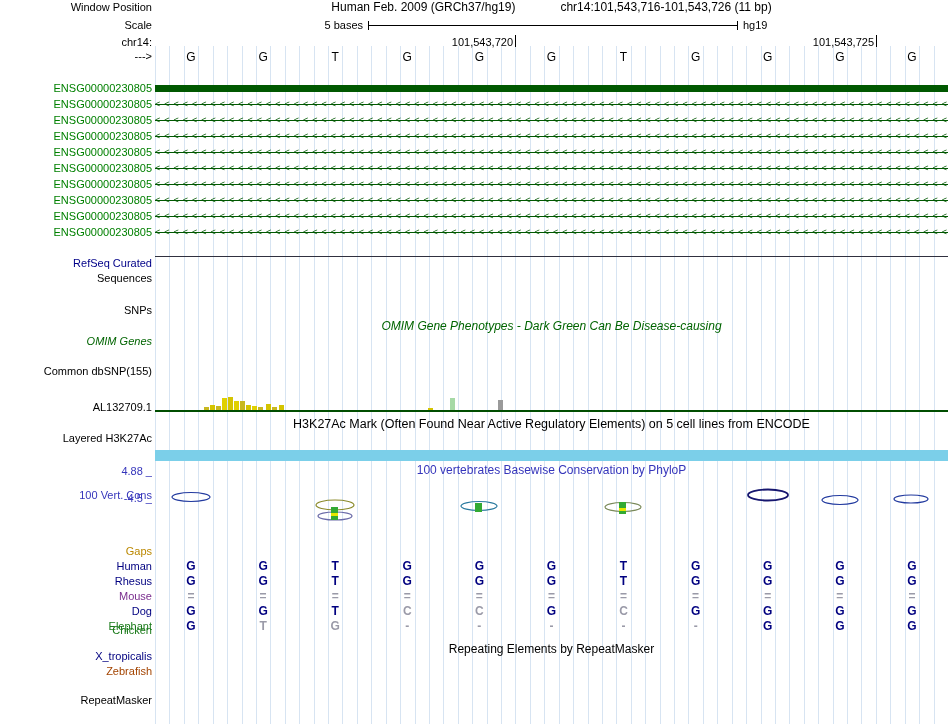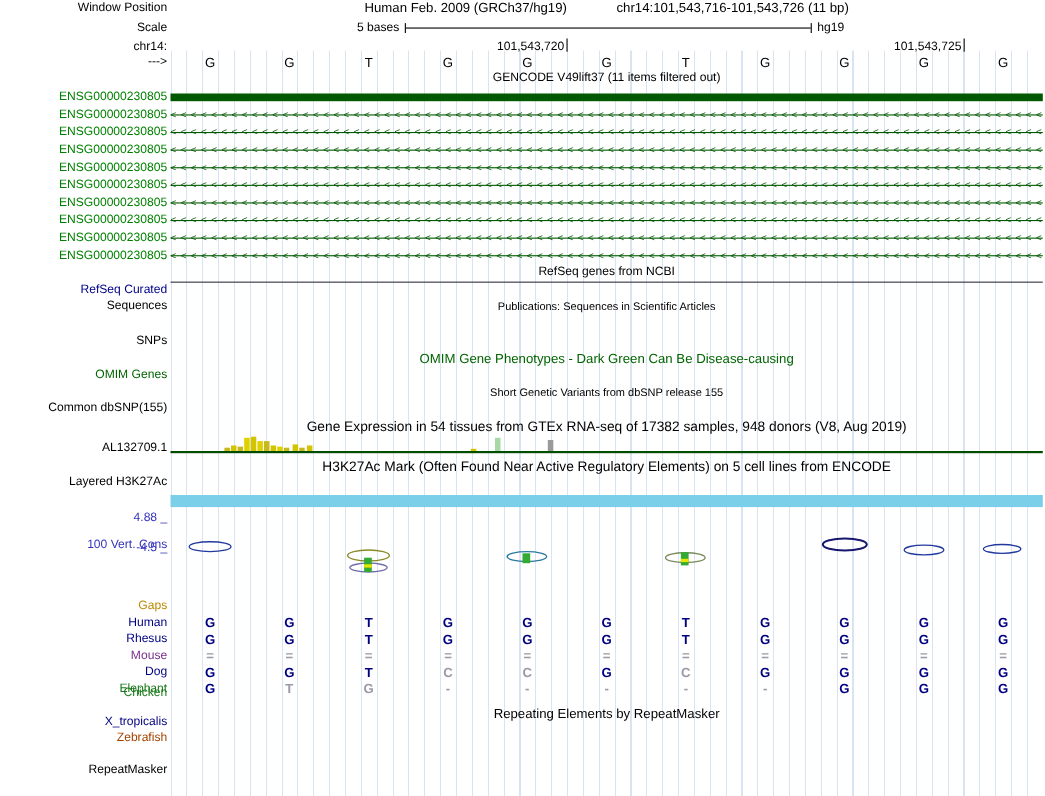--- a/index.html
+++ b/index.html
@@ -5,21 +5,21 @@
   html,body{margin:0;padding:0;background:#fff;}
   #app{position:relative;width:950px;height:724px;background:#fff;overflow:hidden;
        font-family:"Liberation Sans","DejaVu Sans",sans-serif;font-size:11px;color:#000;}
   #guidelines{position:absolute;left:155px;top:46px;width:793px;height:678px;pointer-events:none;
        background:repeating-linear-gradient(90deg,var(--guideline,#d7e4f2) 0,var(--guideline,#d7e4f2) 1px,transparent 1px,transparent 14.418px);}
   .llab{position:absolute;right:798px;white-space:nowrap;font-size:11px;line-height:13px;text-align:right;}
   .ctitle{position:absolute;left:155px;width:793px;text-align:center;line-height:13px;}
   .t10{font-size:10px;} .t11{font-size:11px;} .t12{font-size:12px;} .t13{font-size:12.5px;}
   .green{color:var(--gencode-label,#008000);}
   .navy{color:var(--refseq-label,#000088);}
-  .dgreen{color:var(--omim-green,#006400);}
+  .dgreen{color:var(--omim-green,#006400);font-style:italic;}
   .blue{color:var(--cons-blue,#3535bb);}
   .orange{color:var(--gaps-orange,#bb8800);}
   .hline{position:absolute;left:155px;width:793px;}
   .scalebar{position:absolute;left:368px;top:21px;width:368px;height:9px;
        border-left:1px solid #000;border-right:1px solid #000;
        background:linear-gradient(#000 0 0) 50% 50%/100% 1px no-repeat;}
   .coord-label{position:absolute;top:36px;font-size:11px;white-space:nowrap;}
   .coord-tick{position:absolute;top:35px;width:1px;height:12px;background:#000;}
   .base-letter{position:absolute;top:50px;width:72px;text-align:center;font-size:12px;}
   .gencode-exon{position:absolute;left:155px;width:793px;height:7px;background:var(--gencode-item,#005800);}
@@ -63,21 +63,20 @@
       <span class="base-letter" style="left: 371.27px;">G</span>
       <span class="base-letter" style="left: 443.36px;">G</span>
       <span class="base-letter" style="left: 515.45px;">G</span>
       <span class="base-letter" style="left: 587.54px;">T</span>
       <span class="base-letter" style="left: 659.63px;">G</span>
       <span class="base-letter" style="left: 731.72px;">G</span>
       <span class="base-letter" style="left: 803.81px;">G</span>
       <span class="base-letter" style="left: 875.9px;">G</span>
     </div>
 
-  <div class="ctitle t11" style="top:65px">GENCODE V49lift37 (11 items filtered out)</div>
   <div id="gencode-items">
       <div class="llab green" style="top: 82px;">ENSG00000230805</div>
       <div class="gencode-exon" style="top: 85px;"></div>
       <div class="llab green" style="top: 98px;">ENSG00000230805</div>
       <div class="gencode-intron" style="top: 99px;">&lt;&lt;&lt;&lt;&lt;&lt;&lt;&lt;&lt;&lt;&lt;&lt;&lt;&lt;&lt;&lt;&lt;&lt;&lt;&lt;&lt;&lt;&lt;&lt;&lt;&lt;&lt;&lt;&lt;&lt;&lt;&lt;&lt;&lt;&lt;&lt;&lt;&lt;&lt;&lt;&lt;&lt;&lt;&lt;&lt;&lt;&lt;&lt;&lt;&lt;&lt;&lt;&lt;&lt;&lt;&lt;&lt;&lt;&lt;&lt;&lt;&lt;&lt;&lt;&lt;&lt;&lt;&lt;&lt;&lt;&lt;&lt;&lt;&lt;&lt;&lt;&lt;&lt;&lt;&lt;&lt;&lt;&lt;&lt;&lt;&lt;&lt;&lt;&lt;&lt;</div>
       <div class="llab green" style="top: 114px;">ENSG00000230805</div>
       <div class="gencode-intron" style="top: 115px;">&lt;&lt;&lt;&lt;&lt;&lt;&lt;&lt;&lt;&lt;&lt;&lt;&lt;&lt;&lt;&lt;&lt;&lt;&lt;&lt;&lt;&lt;&lt;&lt;&lt;&lt;&lt;&lt;&lt;&lt;&lt;&lt;&lt;&lt;&lt;&lt;&lt;&lt;&lt;&lt;&lt;&lt;&lt;&lt;&lt;&lt;&lt;&lt;&lt;&lt;&lt;&lt;&lt;&lt;&lt;&lt;&lt;&lt;&lt;&lt;&lt;&lt;&lt;&lt;&lt;&lt;&lt;&lt;&lt;&lt;&lt;&lt;&lt;&lt;&lt;&lt;&lt;&lt;&lt;&lt;&lt;&lt;&lt;&lt;&lt;&lt;&lt;&lt;&lt;&lt;</div>
       <div class="llab green" style="top: 130px;">ENSG00000230805</div>
       <div class="gencode-intron" style="top: 131px;">&lt;&lt;&lt;&lt;&lt;&lt;&lt;&lt;&lt;&lt;&lt;&lt;&lt;&lt;&lt;&lt;&lt;&lt;&lt;&lt;&lt;&lt;&lt;&lt;&lt;&lt;&lt;&lt;&lt;&lt;&lt;&lt;&lt;&lt;&lt;&lt;&lt;&lt;&lt;&lt;&lt;&lt;&lt;&lt;&lt;&lt;&lt;&lt;&lt;&lt;&lt;&lt;&lt;&lt;&lt;&lt;&lt;&lt;&lt;&lt;&lt;&lt;&lt;&lt;&lt;&lt;&lt;&lt;&lt;&lt;&lt;&lt;&lt;&lt;&lt;&lt;&lt;&lt;&lt;&lt;&lt;&lt;&lt;&lt;&lt;&lt;&lt;&lt;&lt;&lt;</div>
       <div class="llab green" style="top: 146px;">ENSG00000230805</div>
@@ -87,35 +86,31 @@
       <div class="llab green" style="top: 178px;">ENSG00000230805</div>
       <div class="gencode-intron" style="top: 179px;">&lt;&lt;&lt;&lt;&lt;&lt;&lt;&lt;&lt;&lt;&lt;&lt;&lt;&lt;&lt;&lt;&lt;&lt;&lt;&lt;&lt;&lt;&lt;&lt;&lt;&lt;&lt;&lt;&lt;&lt;&lt;&lt;&lt;&lt;&lt;&lt;&lt;&lt;&lt;&lt;&lt;&lt;&lt;&lt;&lt;&lt;&lt;&lt;&lt;&lt;&lt;&lt;&lt;&lt;&lt;&lt;&lt;&lt;&lt;&lt;&lt;&lt;&lt;&lt;&lt;&lt;&lt;&lt;&lt;&lt;&lt;&lt;&lt;&lt;&lt;&lt;&lt;&lt;&lt;&lt;&lt;&lt;&lt;&lt;&lt;&lt;&lt;&lt;&lt;&lt;</div>
       <div class="llab green" style="top: 194px;">ENSG00000230805</div>
       <div class="gencode-intron" style="top: 195px;">&lt;&lt;&lt;&lt;&lt;&lt;&lt;&lt;&lt;&lt;&lt;&lt;&lt;&lt;&lt;&lt;&lt;&lt;&lt;&lt;&lt;&lt;&lt;&lt;&lt;&lt;&lt;&lt;&lt;&lt;&lt;&lt;&lt;&lt;&lt;&lt;&lt;&lt;&lt;&lt;&lt;&lt;&lt;&lt;&lt;&lt;&lt;&lt;&lt;&lt;&lt;&lt;&lt;&lt;&lt;&lt;&lt;&lt;&lt;&lt;&lt;&lt;&lt;&lt;&lt;&lt;&lt;&lt;&lt;&lt;&lt;&lt;&lt;&lt;&lt;&lt;&lt;&lt;&lt;&lt;&lt;&lt;&lt;&lt;&lt;&lt;&lt;&lt;&lt;&lt;</div>
       <div class="llab green" style="top: 210px;">ENSG00000230805</div>
       <div class="gencode-intron" style="top: 211px;">&lt;&lt;&lt;&lt;&lt;&lt;&lt;&lt;&lt;&lt;&lt;&lt;&lt;&lt;&lt;&lt;&lt;&lt;&lt;&lt;&lt;&lt;&lt;&lt;&lt;&lt;&lt;&lt;&lt;&lt;&lt;&lt;&lt;&lt;&lt;&lt;&lt;&lt;&lt;&lt;&lt;&lt;&lt;&lt;&lt;&lt;&lt;&lt;&lt;&lt;&lt;&lt;&lt;&lt;&lt;&lt;&lt;&lt;&lt;&lt;&lt;&lt;&lt;&lt;&lt;&lt;&lt;&lt;&lt;&lt;&lt;&lt;&lt;&lt;&lt;&lt;&lt;&lt;&lt;&lt;&lt;&lt;&lt;&lt;&lt;&lt;&lt;&lt;&lt;&lt;</div>
       <div class="llab green" style="top: 226px;">ENSG00000230805</div>
       <div class="gencode-intron" style="top: 227px;">&lt;&lt;&lt;&lt;&lt;&lt;&lt;&lt;&lt;&lt;&lt;&lt;&lt;&lt;&lt;&lt;&lt;&lt;&lt;&lt;&lt;&lt;&lt;&lt;&lt;&lt;&lt;&lt;&lt;&lt;&lt;&lt;&lt;&lt;&lt;&lt;&lt;&lt;&lt;&lt;&lt;&lt;&lt;&lt;&lt;&lt;&lt;&lt;&lt;&lt;&lt;&lt;&lt;&lt;&lt;&lt;&lt;&lt;&lt;&lt;&lt;&lt;&lt;&lt;&lt;&lt;&lt;&lt;&lt;&lt;&lt;&lt;&lt;&lt;&lt;&lt;&lt;&lt;&lt;&lt;&lt;&lt;&lt;&lt;&lt;&lt;&lt;&lt;&lt;&lt;</div>
     </div>
 
-  <div class="ctitle t11" style="top:241px">RefSeq genes from NCBI</div>
   <div class="hline" style="top:256px;height:1px;background:var(--refseq-line,#30303f)"></div>
   <div class="llab navy" style="top:257px">RefSeq Curated</div>
 
-  <div class="ctitle t10" style="top:273px">Publications: Sequences in Scientific Articles</div>
   <div class="llab" style="top:272px">Sequences</div>
   <div class="llab" style="top:304px">SNPs</div>
 
   <div class="ctitle t12 dgreen" style="top:320px">OMIM Gene Phenotypes - Dark Green Can Be Disease-causing</div>
   <div class="llab dgreen" style="top:335px">OMIM Genes</div>
 
-  <div class="ctitle t10" style="top:351px">Short Genetic Variants from dbSNP release 155</div>
   <div class="llab" style="top:365px">Common dbSNP(155)</div>
 
-  <div class="ctitle t13" style="top:382px">Gene Expression in 54 tissues from GTEx RNA-seq of 17382 samples, 948 donors (V8, Aug 2019)</div>
   <div class="llab" style="top:401px">AL132709.1</div>
   <div id="gtex-bars">
       <div class="gtex-bar" style="left: 204px; top: 407px; height: 3px; background: rgb(200, 184, 32);"></div>
       <div class="gtex-bar" style="left: 210px; top: 405px; height: 5px; background: rgb(212, 196, 0);"></div>
       <div class="gtex-bar" style="left: 216px; top: 406px; height: 4px; background: rgb(200, 184, 32);"></div>
       <div class="gtex-bar" style="left: 222px; top: 398px; height: 12px; background: rgb(224, 208, 0);"></div>
       <div class="gtex-bar" style="left: 228px; top: 397px; height: 13px; background: rgb(212, 196, 0);"></div>
       <div class="gtex-bar" style="left: 234px; top: 401px; height: 9px; background: rgb(224, 208, 0);"></div>
       <div class="gtex-bar" style="left: 240px; top: 401px; height: 9px; background: rgb(200, 184, 32);"></div>
       <div class="gtex-bar" style="left: 246px; top: 405px; height: 5px; background: rgb(212, 196, 0);"></div>
@@ -127,20 +122,21 @@
       <div class="gtex-bar" style="left: 428px; top: 408px; height: 2px; background: rgb(212, 196, 0);"></div>
       <div class="gtex-bar" style="left: 450px; top: 398px; height: 12px; background: rgb(166, 217, 166);"></div>
       <div class="gtex-bar" style="left: 498px; top: 400px; height: 10px; background: rgb(154, 154, 154);"></div>
     </div>
   <div class="hline" style="top:410px;height:2px;background:var(--gtex-gene-line,#004d00)"></div>
 
   <div class="ctitle t13" style="top:418px">H3K27Ac Mark (Often Found Near Active Regulatory Elements) on 5 cell lines from ENCODE</div>
   <div class="llab" style="top:432px">Layered H3K27Ac</div>
   <div class="h3k-bar"></div>
 
+  <div class="ctitle t12 blue" style="top:464px">100 vertebrates Basewise Conservation by PhyloP</div>
   <div class="llab blue" style="top:465px">4.88 _</div>
   <div class="llab blue" style="top:489px">100 Vert. Cons</div>
   <div class="llab blue" style="top:492px">-4.5 _</div>
   <svg class="cons-svg" width="793" height="55" viewBox="0 0 793 55">
     <g fill="none" stroke-width="1.2">
       <ellipse cx="36" cy="17" rx="19" ry="4.5" stroke="#223a9f"></ellipse>
       <ellipse cx="180" cy="25" rx="19" ry="5" stroke="#8a8a2a"></ellipse>
       <ellipse cx="180" cy="36" rx="17" ry="4" stroke="#6a6aa8"></ellipse>
       <ellipse cx="324" cy="26" rx="18" ry="4.5" stroke="#2a7a9f"></ellipse>
       <ellipse cx="468" cy="27" rx="18" ry="4.5" stroke="#7a8a5a"></ellipse>

